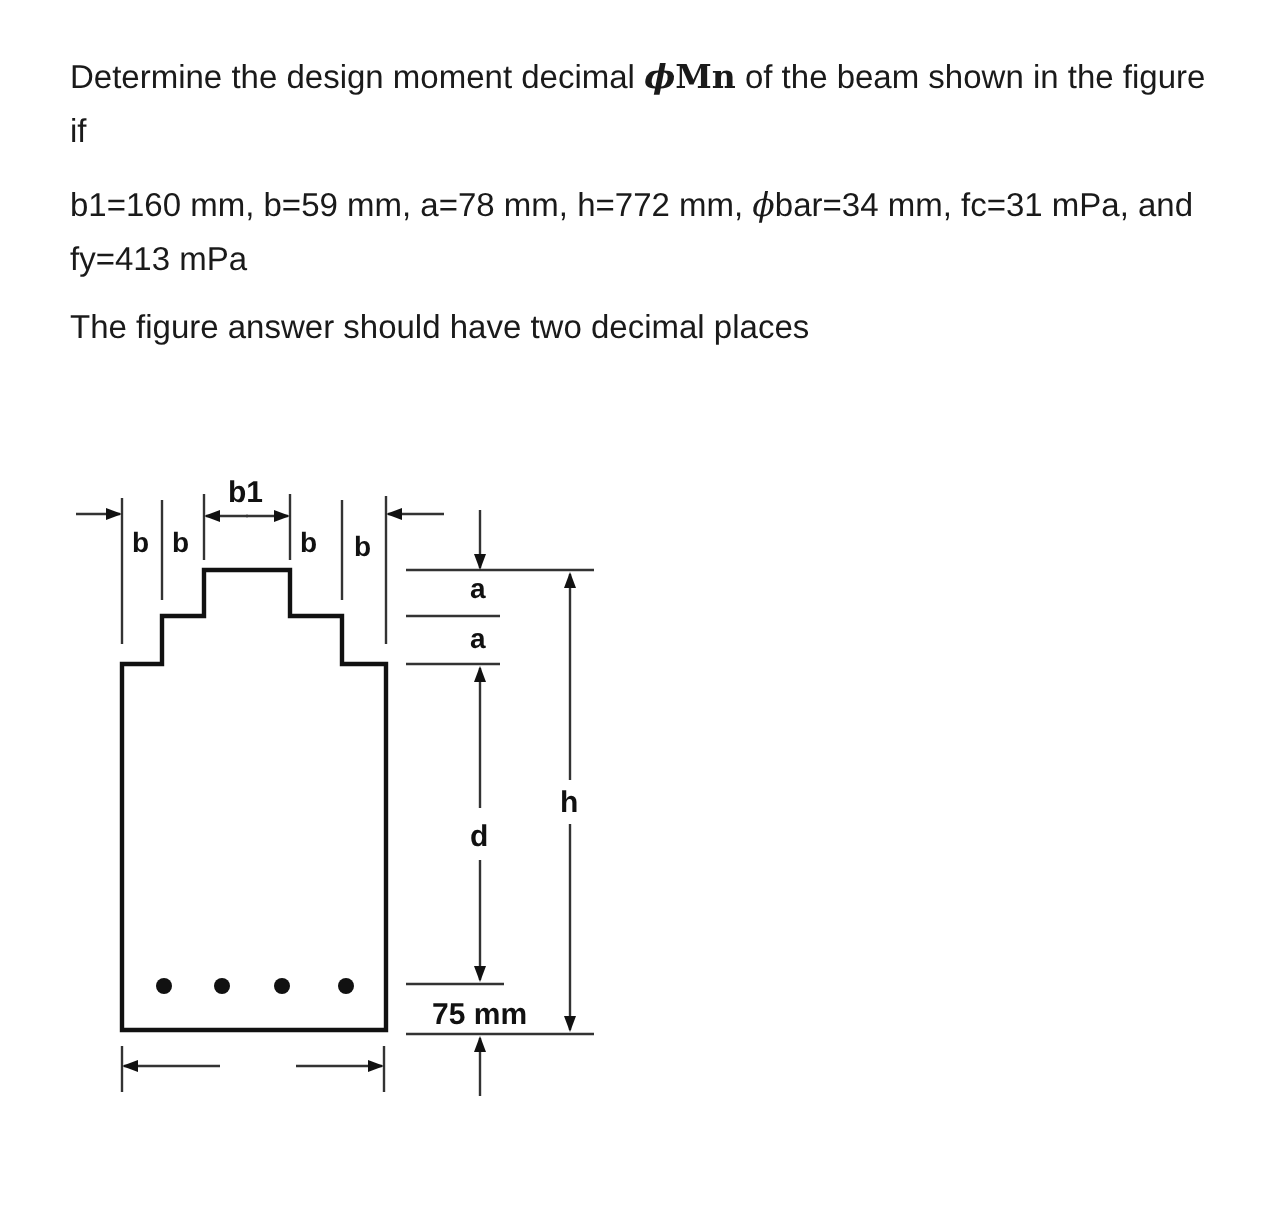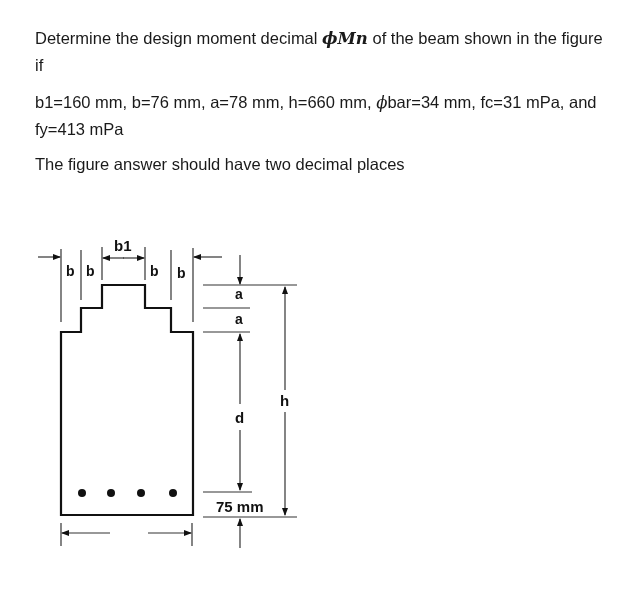--- a/index.html
+++ b/index.html
@@ -1,31 +1,31 @@
 <!DOCTYPE html>
 <html><head>
   <meta charset="utf-8">
   <style>
     html, body { margin: 0; padding: 0; background: #ffffff; }
     body { width: 631px; height: 613px; position: relative; overflow: hidden; font-family: "Liberation Sans", sans-serif; color: #1a1a1a; }
     .para { position: absolute; left: 35px; width: 570px; font-size: 16.5px; line-height: 27px; margin: 0; }
     .p1 { top: 25px; }
     .p2 { top: 89px; }
     .p3 { top: 151px; }
-    .math { font-family: "DejaVu Serif", serif; font-style: italic; font-weight: bold; }
+    .math { font-family: "DejaVu Serif", serif; font-weight: bold; }
     .phi { font-family: "DejaVu Serif", serif; font-style: italic; }
     svg.fig { position: absolute; left: 0; top: 0; width: 631px; height: 613px; }
     svg text { font-family: "Liberation Sans", sans-serif; font-weight: bold; fill: #111; }
   </style>
 </head>
 <body>
 
 <p class="para p1"><span>Determine the design moment decimal </span><span class="phi math">ϕ</span><span class="math">Mn</span><span> of the beam shown in the figure if</span></p>
 
-<p class="para p2"><span>b1=160 mm, b=76 mm, a=78 mm, h=660 mm, </span><span class="phi">ϕ</span><span>bar=34 mm, fc=31 mPa, and fy=413 mPa</span></p>
+<p class="para p2"><span>b1=160 mm, b=59 mm, a=78 mm, h=772 mm, </span><span class="phi">ϕ</span><span>bar=34 mm, fc=31 mPa, and fy=413 mPa</span></p>
 
 <p class="para p3">The figure answer should have two decimal places</p>
 
 <svg class="fig" viewBox="0 0 631 613">
   <defs>
     <marker id="ah" markerWidth="8" markerHeight="8" refX="7" refY="4" orient="auto" markerUnits="userSpaceOnUse">
       <path d="M0,1 L8,4 L0,7 Z" fill="#111"></path>
     </marker>
   </defs>
 

